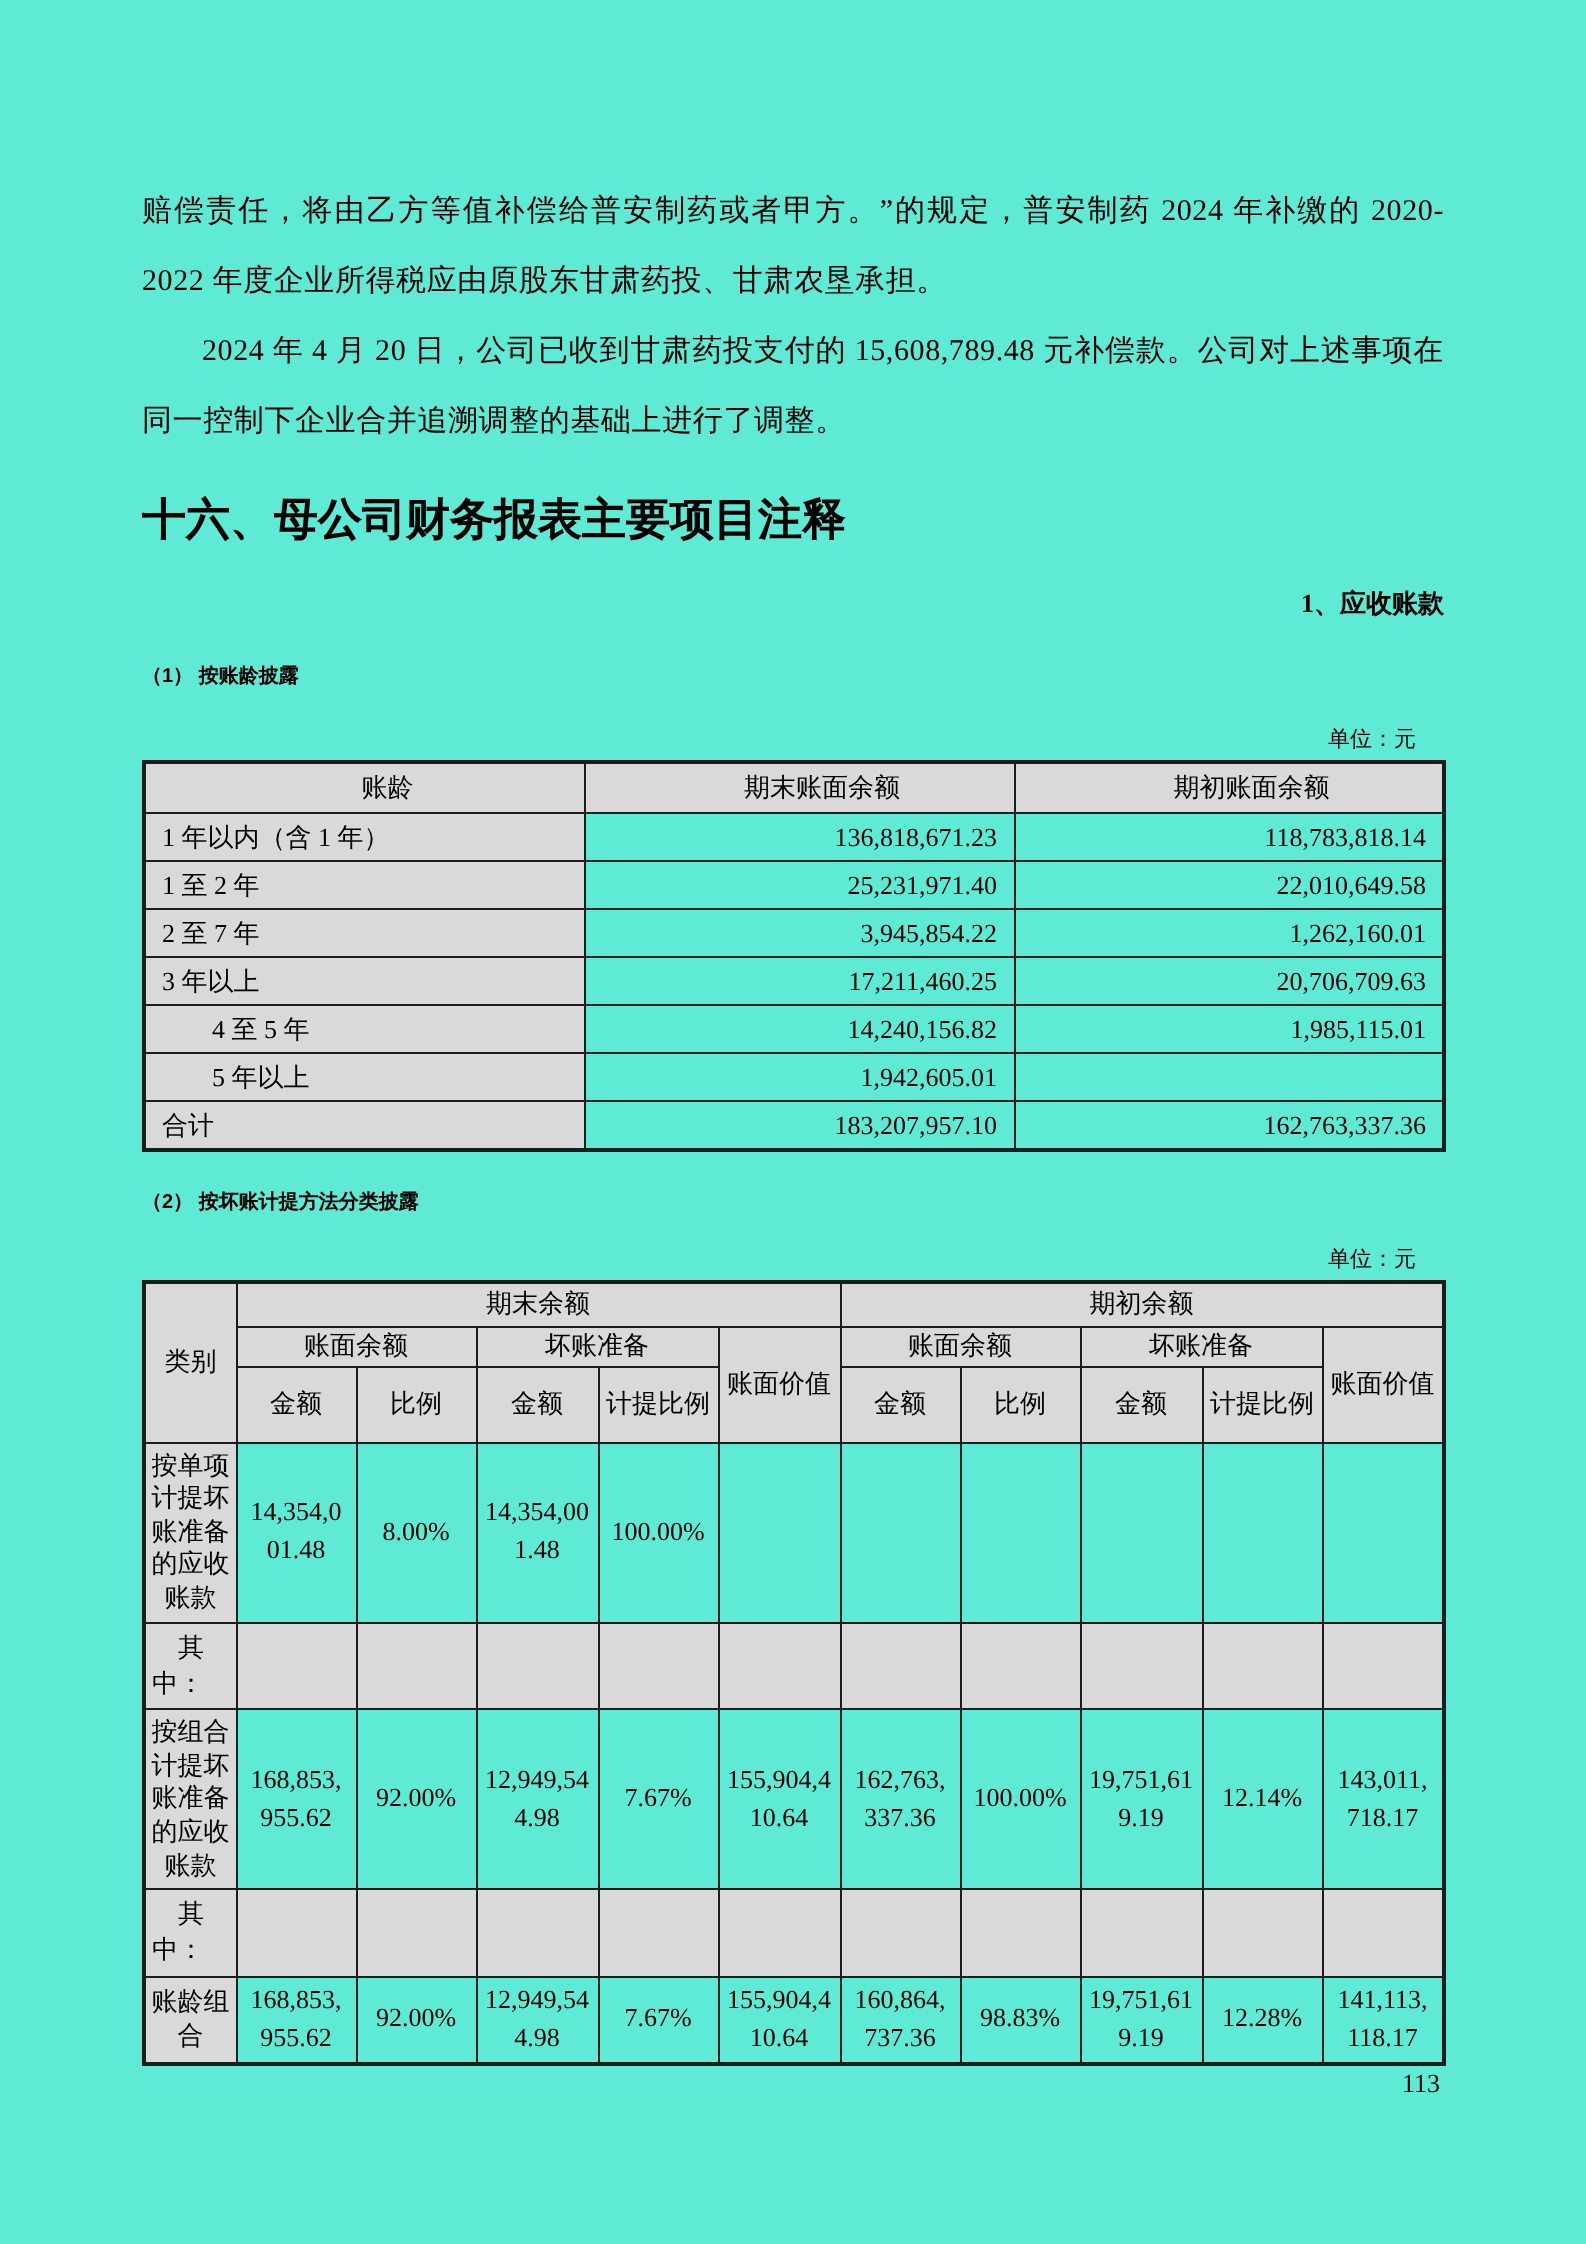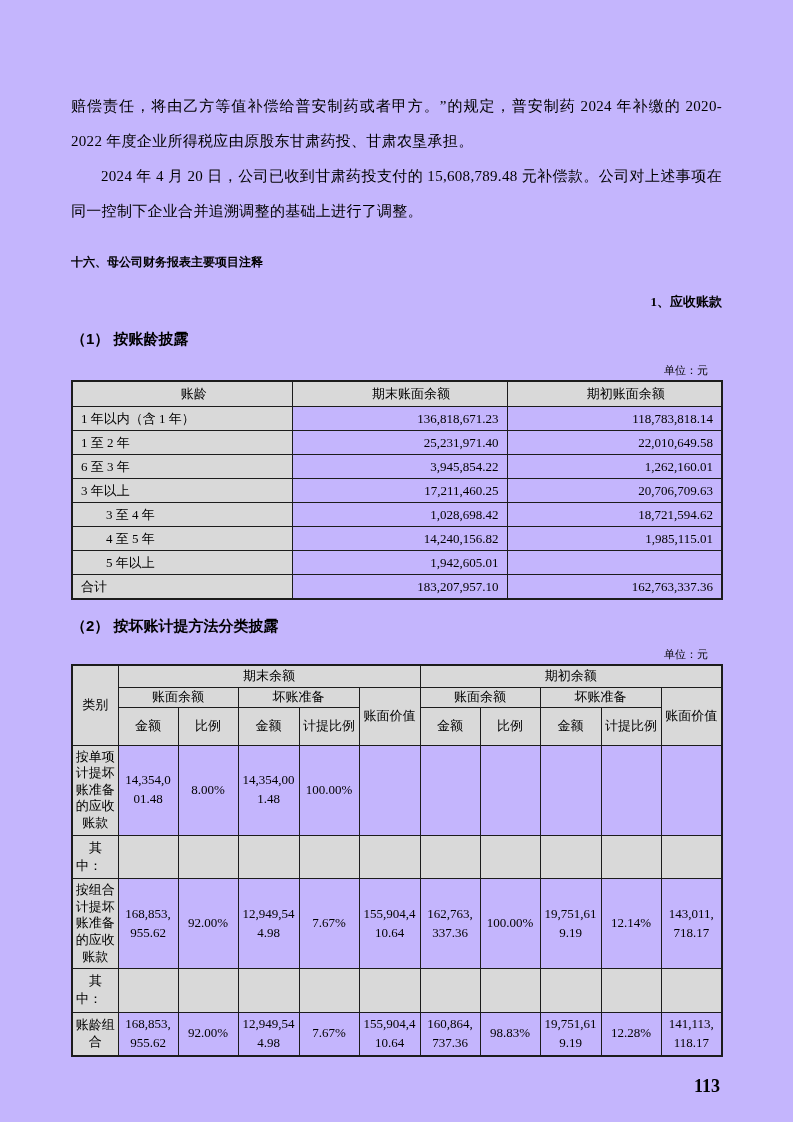--- a/index.html
+++ b/index.html
@@ -1,54 +1,54 @@
 <!DOCTYPE html>
 <html><head>
 <meta charset="utf-8">
 <style>
   html,body { margin:0; padding:0; background:#888; }
   .page {
     position:relative;
     width:793px; height:1122px;
     margin:0 auto;
-    background:#c4b5fd;
+    background:#5eead4;
     box-sizing:border-box;
     padding:89px 71px 0 71px;
     font-family:"Liberation Serif","DejaVu Serif",serif;
     color:#000;
     overflow:hidden;
   }
   p.body-p {
     margin:0;
     font-size:15px;
     line-height:35px;
     text-align:justify;
     letter-spacing:0.3px;
   }
   p.body-p.indent { text-indent:2em; }
   .h-main {
     margin:21px 0 0 0;
-    font-family:Liberation Serif, serif;
+    font-family:Liberation Mono, monospace;
     font-weight:bold;
-    font-size:12px;
+    font-size:22px;
     line-height:24px;
   }
   .h-sub {
     margin:17px 0 0 0;
     font-family:Liberation Serif, serif;
     font-weight:bold;
     font-size:13px;
     line-height:22px;
     text-align:right;
   }
   .h-sub2 {
     margin:15px 0 0 0;
     font-family:"Liberation Sans","DejaVu Sans",sans-serif;
     font-weight:bold;
-    font-size:15px;
+    font-size:10px;
     line-height:22px;
   }
   .h-sub2.before-t2 { }
   .unit-line {
     margin-top:11px;
     line-height:19px;
     font-size:11px;
     text-align:right;
     padding-right:14px;
   }
@@ -99,25 +99,24 @@
     line-height:1.45;
   }
   .qz {
     width:28px;
     text-indent:1em;
     word-break:break-all;
     line-height:1.4;
   }
   .pageno {
     position:absolute;
-    top:1078px;
+    top:1034px;
     right:73px;
-    font-size:18px;
+    font-size:13px;
     line-height:16px;
-    font-weight:bold;
   }
 </style>
 </head>
 <body>
 
 <div class="page">
 
   <p class="body-p">赔偿责任，将由乙方等值补偿给普安制药或者甲方。”的规定，普安制药 2024 年补缴的 2020-2022 年度企业所得税应由原股东甘肃药投、甘肃农垦承担。</p>
   <p class="body-p indent">2024 年 4 月 20 日，公司已收到甘肃药投支付的 15,608,789.48 元补偿款。公司对上述事项在同一控制下企业合并追溯调整的基础上进行了调整。</p>
 
@@ -145,33 +144,28 @@
         <td class="lbl gray">1 年以内（含 1 年）</td>
         <td class="num">136,818,671.23</td>
         <td class="num">118,783,818.14</td>
       </tr>
       <tr>
         <td class="lbl gray">1 至 2 年</td>
         <td class="num">25,231,971.40</td>
         <td class="num">22,010,649.58</td>
       </tr>
       <tr>
-        <td class="lbl gray">6 至 3 年</td>
+        <td class="lbl gray">2 至 7 年</td>
         <td class="num">3,945,854.22</td>
         <td class="num">1,262,160.01</td>
       </tr>
       <tr>
         <td class="lbl gray">3 年以上</td>
         <td class="num">17,211,460.25</td>
         <td class="num">20,706,709.63</td>
-      </tr>
-      <tr>
-        <td class="lbl ind gray">3 至 4 年</td>
-        <td class="num">1,028,698.42</td>
-        <td class="num">18,721,594.62</td>
       </tr>
       <tr>
         <td class="lbl ind gray">4 至 5 年</td>
         <td class="num">14,240,156.82</td>
         <td class="num">1,985,115.01</td>
       </tr>
       <tr>
         <td class="lbl ind gray">5 年以上</td>
         <td class="num">1,942,605.01</td>
         <td class="num"></td>

